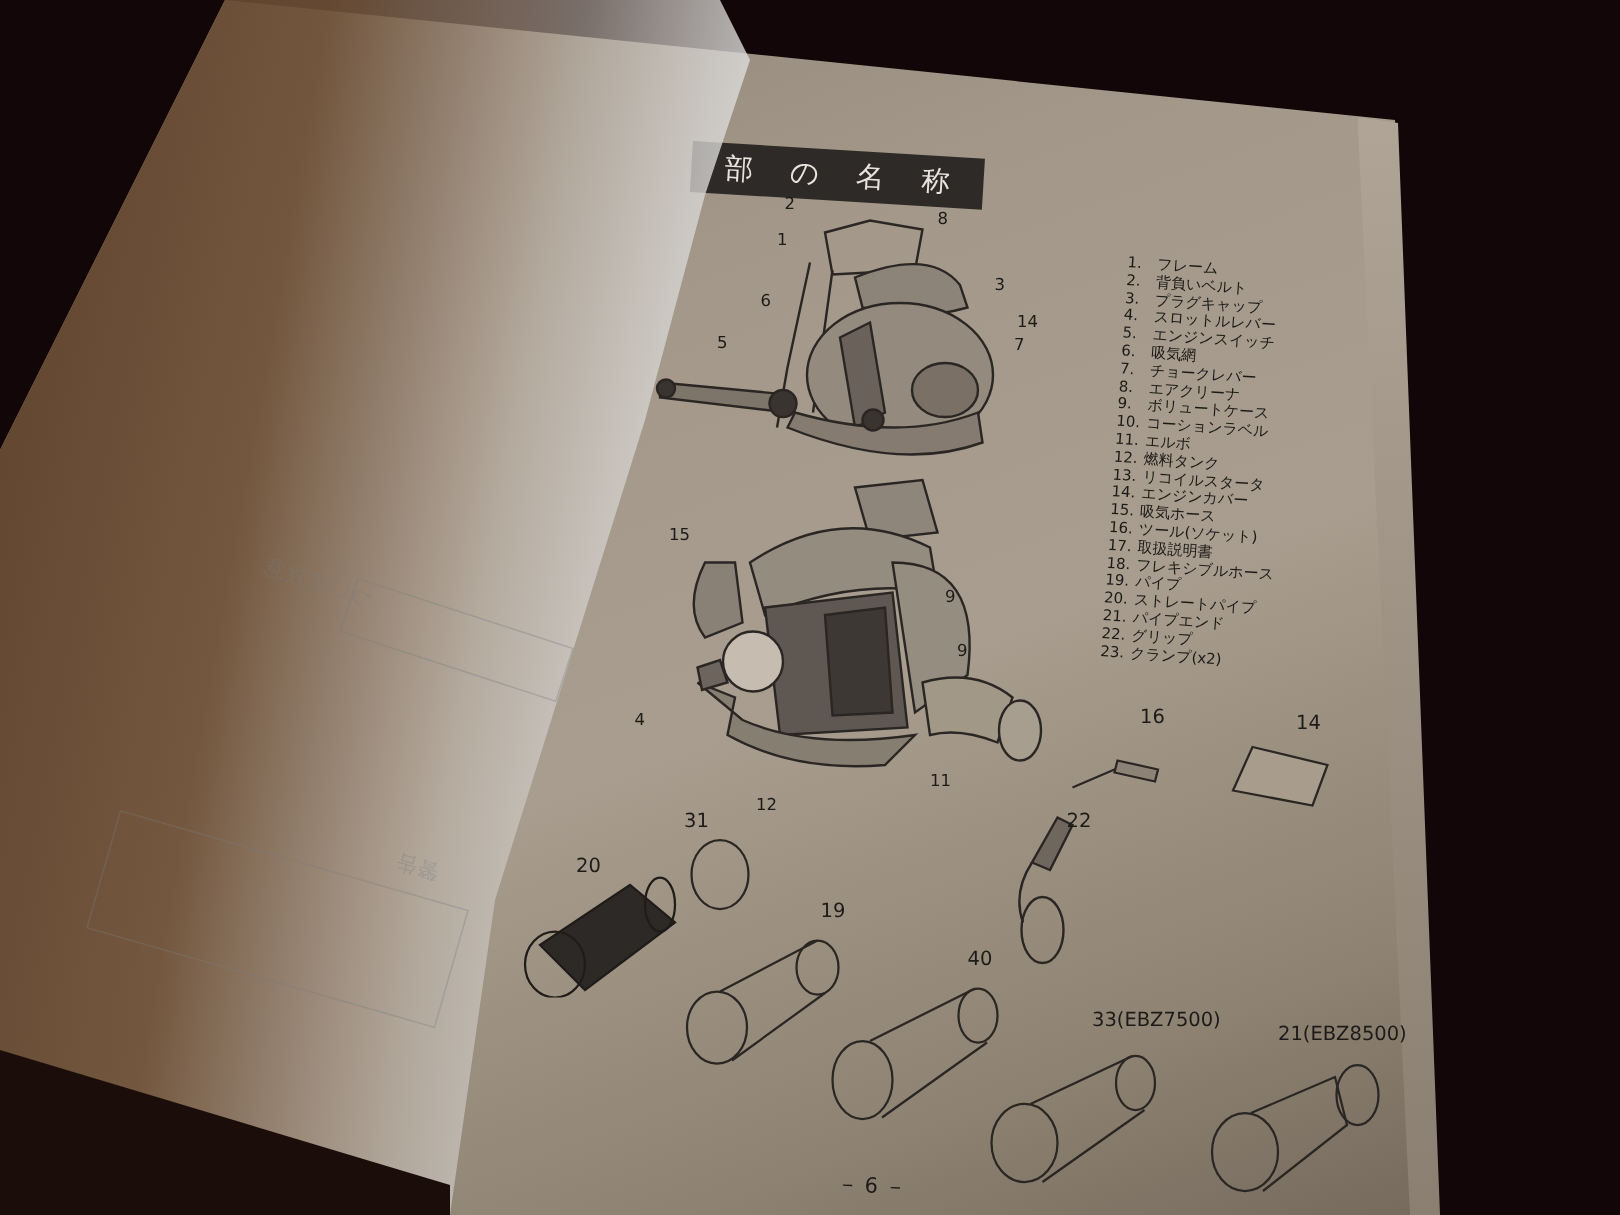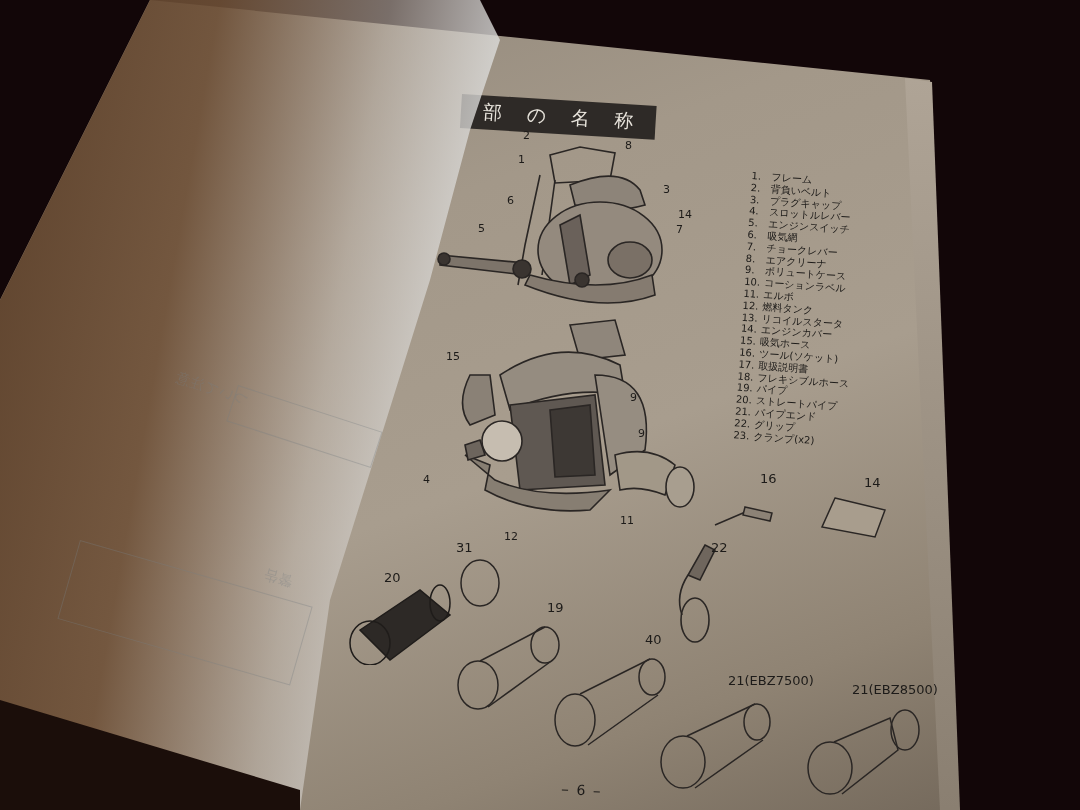--- a/index.html
+++ b/index.html
@@ -218,21 +218,21 @@
   </svg>
   <span class="callout big" style="left:645px;top:632px">40</span>
 
   <svg class="diagram" style="left:655px;top:700px" width="120" height="95" viewBox="0 0 120 95">
     <g fill="none" stroke="#2a2624" stroke-width="1.5">
       <ellipse cx="28" cy="62" rx="22" ry="26"></ellipse>
       <ellipse cx="102" cy="22" rx="13" ry="18"></ellipse>
       <path d="M32 36 L100 4 M40 88 L108 40"></path>
     </g>
   </svg>
-  <span class="callout big" style="left:728px;top:673px">21(EBZ7500)</span>
+  <span class="callout big" style="left:728px;top:673px">33(EBZ7500)</span>
 
   <svg class="diagram" style="left:800px;top:700px" width="135" height="100" viewBox="0 0 135 100">
     <g fill="none" stroke="#2a2624" stroke-width="1.5">
       <ellipse cx="30" cy="68" rx="22" ry="26"></ellipse>
       <path d="M34 42 L90 18 L98 50 L42 94"></path>
       <ellipse cx="105" cy="30" rx="14" ry="20"></ellipse>
     </g>
   </svg>
   <span class="callout big" style="left:852px;top:682px">21(EBZ8500)</span>
 

